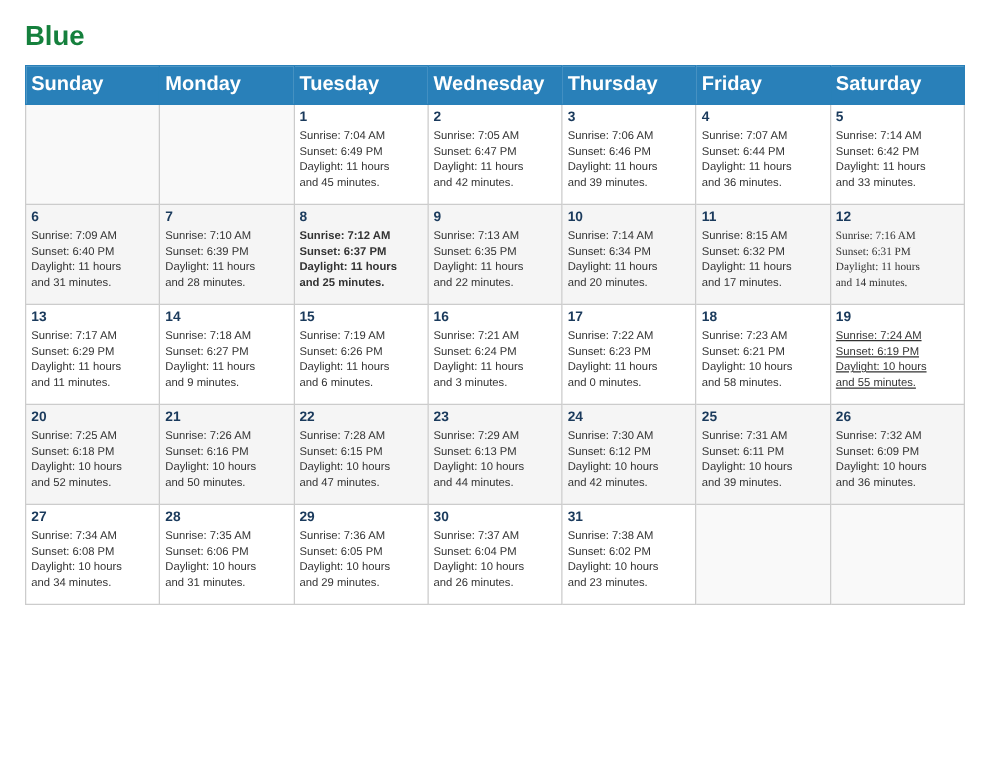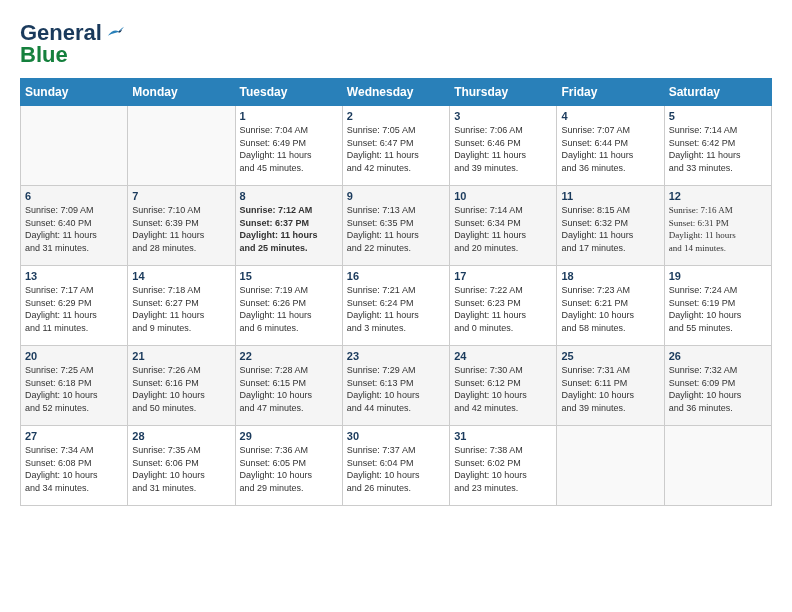--- a/index.html
+++ b/index.html
@@ -43,21 +43,21 @@
       color: #333;
     }
     table {
       width: 100%;
       border-collapse: collapse;
       table-layout: fixed;
     }
     thead th {
       background: #2980b9;
       color: #fff;
-      font-size: 12px;
+      font-size: 16px;
       font-weight: bold;
       padding: 6px 4px;
       text-align: left;
       border: 1px solid #2980b9;
     }
     tbody td {
       border: 1px solid #ccc;
       vertical-align: top;
       padding: 4px 4px;
       font-size: 9.5px;
@@ -82,27 +82,20 @@
     }
     .empty-cell {
       background: #f9f9f9;
     }
   </style>
 </head>
 <body>
 
 <div class="header">
   <div class="logo">
-    <div class="logo-row">
-      <span style="font-size:22px;font-weight:bold;color:#1a3a5c;">General</span>
-      <svg class="logo-bird" viewBox="0 0 20 14">
-        <path d="M2,10 Q8,2 14,5 Q18,1 20,0 Q16,6 10,7 Q6,8 2,10Z" fill="#2980b9"></path>
-        <path d="M14,5 Q16,4 18,3 Q17,6 14,7Z" fill="#1a3a5c"></path>
-      </svg>
-    </div>
     <span style="font-size:22px;font-weight:bold;color:#15803d;margin-top:-4px;">Blue</span>
   </div>
   <div class="title-block">
     <div class="month-title"></div>
     <div class="subtitle"></div>
   </div>
 </div>
 
 <table>
   <thead>
@@ -245,21 +238,21 @@
         </td>
         <td>
           <span class="day-number">18</span>
           <div class="cell-text" style="white-space: pre-line;">Sunrise: 7:23 AM
 Sunset: 6:21 PM
 Daylight: 10 hours
 and 58 minutes.</div>
         </td>
         <td>
           <span class="day-number">19</span>
-          <div class="cell-text" style="white-space: pre-line;">Sunrise: 7:24 AM
+          <div class="cell-text" style="white-space: pre-line; text-decoration: underline;">Sunrise: 7:24 AM
 Sunset: 6:19 PM
 Daylight: 10 hours
 and 55 minutes.</div>
         </td>
       </tr>
       <tr>
         <td>
           <span class="day-number">20</span>
           <div class="cell-text" style="white-space: pre-line;">Sunrise: 7:25 AM
 Sunset: 6:18 PM

